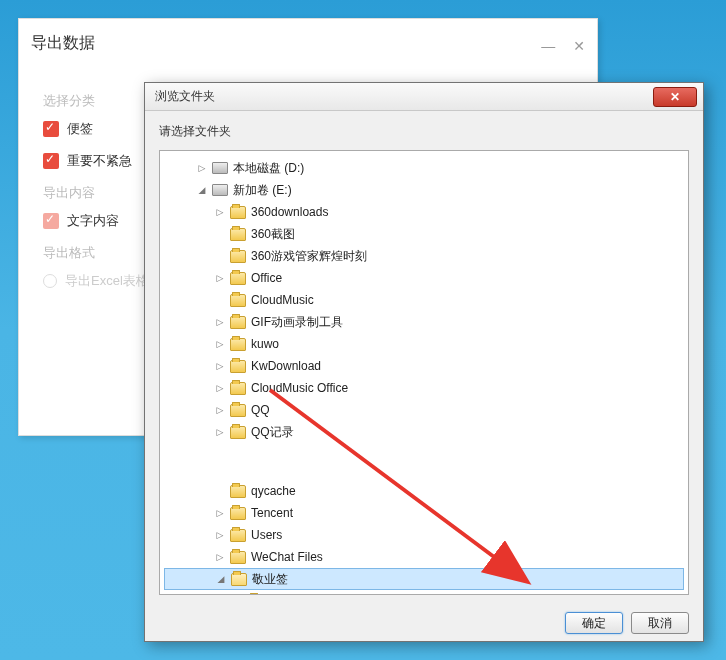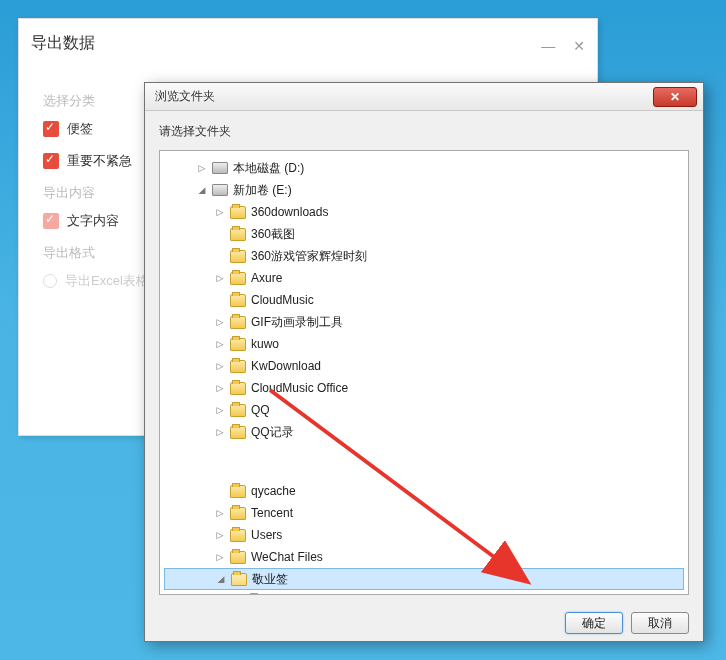--- a/index.html
+++ b/index.html
@@ -111,21 +111,21 @@
           <span class="node-label">360截图</span>
         </div>
         <div class="tree-node" style="padding-left: 50px;">
           <span class="expander blank">▷</span>
           <span class="folder-icon"></span>
           <span class="node-label">360游戏管家辉煌时刻</span>
         </div>
         <div class="tree-node" style="padding-left: 50px;">
           <span class="expander">▷</span>
           <span class="folder-icon"></span>
-          <span class="node-label">Axure</span>
+          <span class="node-label">Office</span>
         </div>
         <div class="tree-node" style="padding-left: 50px;">
           <span class="expander blank">▷</span>
           <span class="folder-icon"></span>
           <span class="node-label">CloudMusic</span>
         </div>
         <div class="tree-node" style="padding-left: 50px;">
           <span class="expander">▷</span>
           <span class="folder-icon"></span>
           <span class="node-label">GIF动画录制工具</span>

